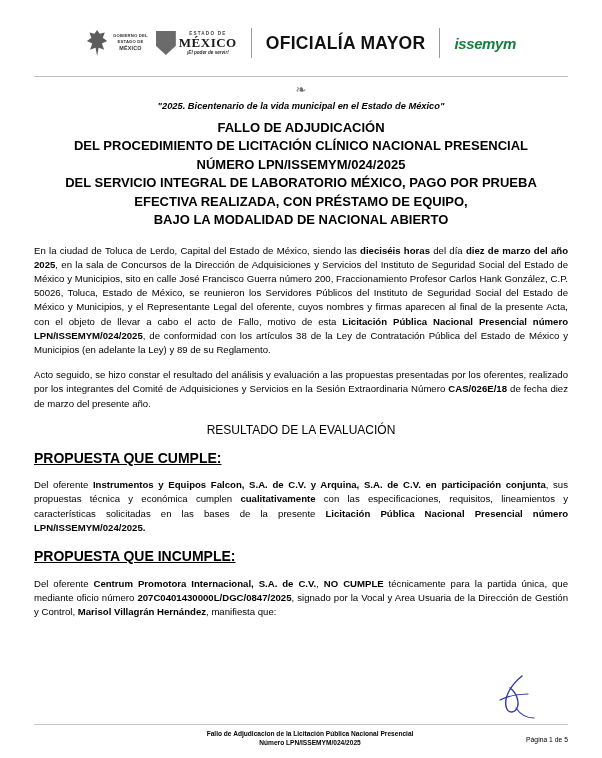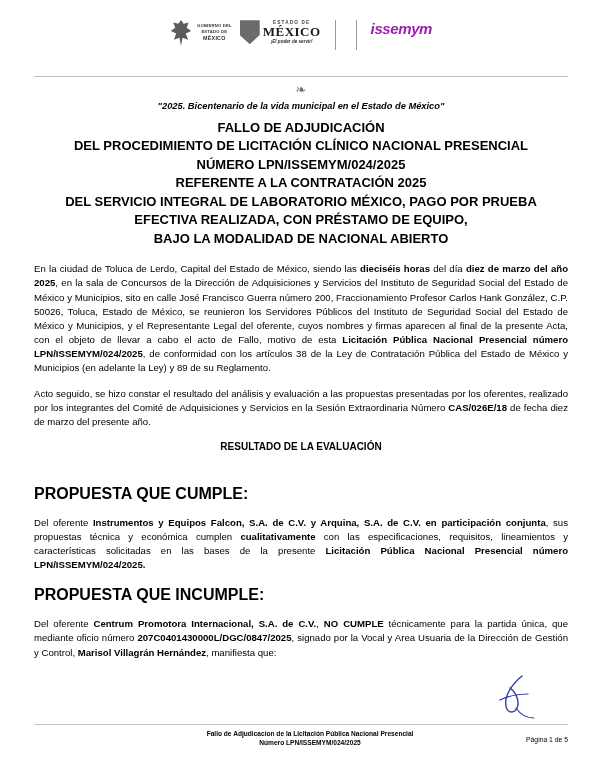--- a/index.html
+++ b/index.html
@@ -19,21 +19,21 @@
     width: 602px;
     height: 758px;
     position: relative;
     box-sizing: border-box;
     padding: 0 34px;
   }
 
   
   .header {
     display: flex;
-    align-items: flex-start;
+    align-items: center;
     justify-content: center;
     gap: 8px;
     padding-top: 20px;
     height: 46px;
   }
   .seal-block {
     display: flex;
     align-items: center;
     gap: 5px;
   }
@@ -97,21 +97,21 @@
     font-size: 17.5px;
     font-weight: bold;
     letter-spacing: .3px;
     color: #111;
   }
   .issemym {
     font-size: 15px;
     font-weight: bold;
     font-style: italic;
     letter-spacing: -0.4px;
-    color: #a21caf;
+    color: #15803d;
   }
   .header-rule {
     border-top: 1px solid #bdbdbd;
     margin: 10px 0 0 0;
   }
 
   
   .ornament {
     text-align: center;
     font-size: 13px;
@@ -144,28 +144,29 @@
   .body-text {
     font-size: 9.6px;
     line-height: 1.48;
     text-align: justify;
     margin-top: 14px;
   }
   .body-text p { margin: 0 0 11px 0; }
   .b { font-weight: bold; }
 
   .section-head {
-    font-size: 10px;
-    font-weight: bold;
-    text-align: center;
-    margin: 4px 0 27px 0;
+    font-size: 12px;
+    font-weight: normal;
+    text-align: center;
+    margin: 4px 0 8px 0;
   }
   .sub-head {
-    font-size: 16px;
-    font-weight: bold;
+    font-size: 14px;
+    font-weight: bold;
+    text-decoration: underline;
     margin: 2px 0 10px 0;
   }
 
   
   .signature {
     position: absolute;
     right: 56px;
     bottom: 38px;
     width: 60px;
     height: 46px;
@@ -216,35 +217,35 @@
     <div class="mx-logo">
       <div class="mx-shield"></div>
       <div class="mx-words">
         <div class="estado">ESTADO DE</div>
         <div class="mexico">MÉXICO</div>
         <div class="tagline">¡El poder de servir!</div>
       </div>
     </div>
 
     <div class="vline"></div>
+    <div class="om-title">OFICIALÍA MAYOR</div>
     <div class="vline"></div>
     <div class="issemym">issemym</div>
   </div>
 
   <div class="header-rule"></div>
 
   <div class="ornament">❧</div>
 
   <div class="lema">"2025. Bicentenario de la vida municipal en el Estado de México"</div>
 
   <div class="title-block">
     <div>FALLO DE ADJUDICACIÓN</div>
     <div>DEL PROCEDIMIENTO DE LICITACIÓN CLÍNICO NACIONAL PRESENCIAL</div>
     <div>NÚMERO LPN/ISSEMYM/024/2025</div>
-    <div>REFERENTE A LA CONTRATACIÓN 2025</div>
     <div>DEL SERVICIO INTEGRAL DE LABORATORIO MÉXICO, PAGO POR PRUEBA</div>
     <div>EFECTIVA REALIZADA, CON PRÉSTAMO DE EQUIPO,</div>
     <div>BAJO LA MODALIDAD DE NACIONAL ABIERTO</div>
   </div>
 
   <div class="body-text">
 
     <p><span>En la ciudad de Toluca de Lerdo, Capital del Estado de México, siendo las </span><span class="b">dieciséis horas</span><span> del día </span><span class="b">diez de marzo del año 2025</span><span>, en la sala de Concursos de la Dirección de Adquisiciones y Servicios del Instituto de Seguridad Social del Estado de México y Municipios, sito en calle José Francisco Guerra número 200, Fraccionamiento Profesor Carlos Hank González, C.P. 50026, Toluca, Estado de México, se reunieron los Servidores Públicos del Instituto de Seguridad Social del Estado de México y Municipios, y el Representante Legal del oferente, cuyos nombres y firmas aparecen al final de la presente Acta, con el objeto de llevar a cabo el acto de Fallo, motivo de esta </span><span class="b">Licitación Pública Nacional Presencial número LPN/ISSEMYM/024/2025</span><span>, de conformidad con los artículos 38 de la Ley de Contratación Pública del Estado de México y Municipios (en adelante la Ley) y 89 de su Reglamento.</span></p>
 
 

